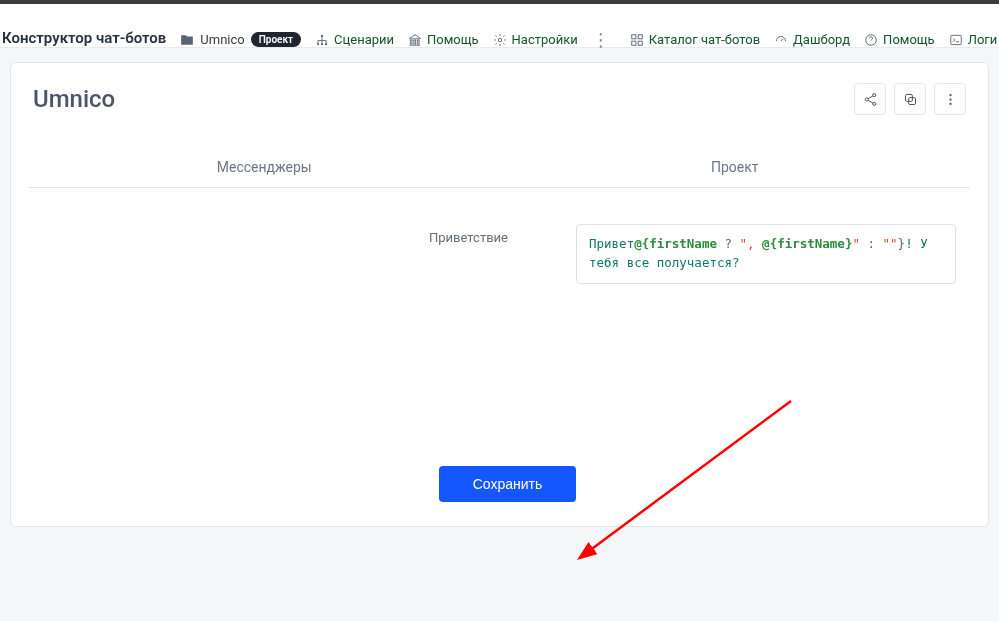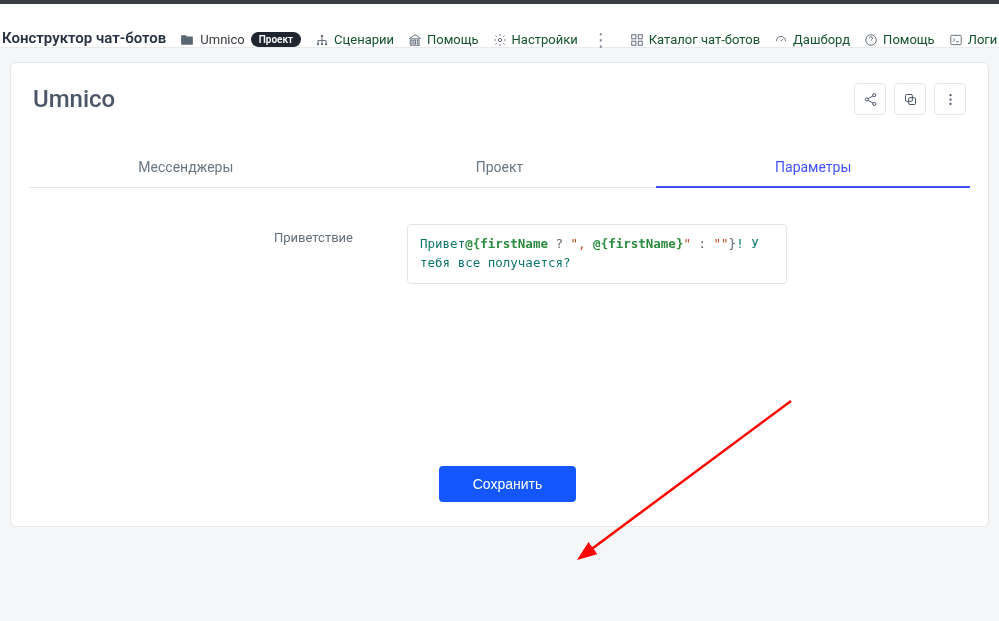--- a/index.html
+++ b/index.html
@@ -141,21 +141,22 @@
     position:absolute;
     left:0; right:0; bottom:-1px;
     height:2px;
     background:#3f51ff;
   }
   .tab .caret { font-size:10px; }
 
   .form-area {
     padding: 20px 28px 0;
     display:flex;
-    gap: 44px;
+    gap: 58px;
+    justify-content: flex-end;
   }
   .field-label {
     width: 320px;
     text-align:right;
     padding-right: 10px;
     padding-top: 6px;
     color:#656f7a;
     font-size: 13px;
   }
   .input-wrap {
@@ -306,21 +307,20 @@
             <circle cx="12" cy="12" r="1.8"></circle>
             <circle cx="12" cy="19" r="1.8"></circle>
           </svg>
       </button>
     </div>
   </div>
 
   <div class="tabs">
     <div class="tab">Мессенджеры</div>
     <div class="tab">Проект</div>
-    <div class="tab active">Параметры</div>
   </div>
 
   <div class="form-area">
     <div class="field-label">Приветствие</div>
     <div class="input-wrap">
       <div class="code-input">
         <span class="tok-plain">Привет</span><span class="tok-var">@{firstName</span><span class="tok-op"> ? </span><span class="tok-str">", </span><span class="tok-var">@{firstName}</span><span class="tok-str">" </span><span class="tok-op">: </span><span class="tok-str">""</span><span class="tok-op">}</span><span class="tok-plain">! У тебя все получается?</span>
       </div>
     </div>
   </div>

